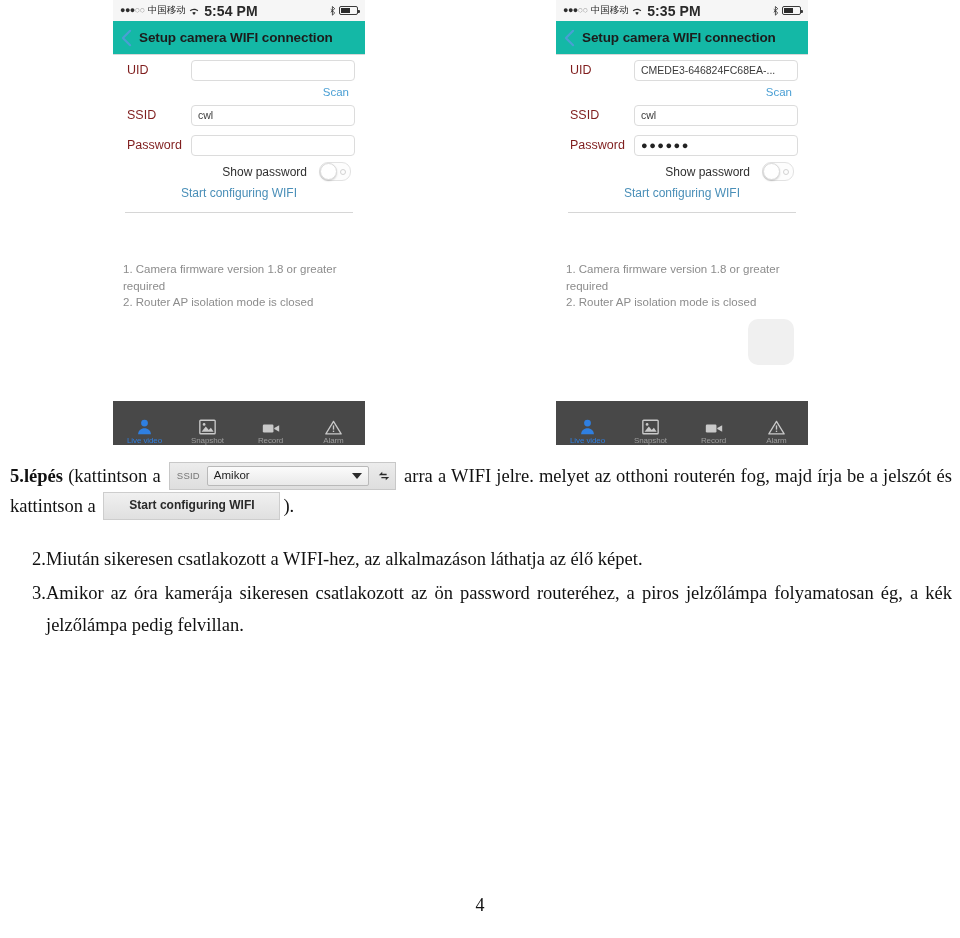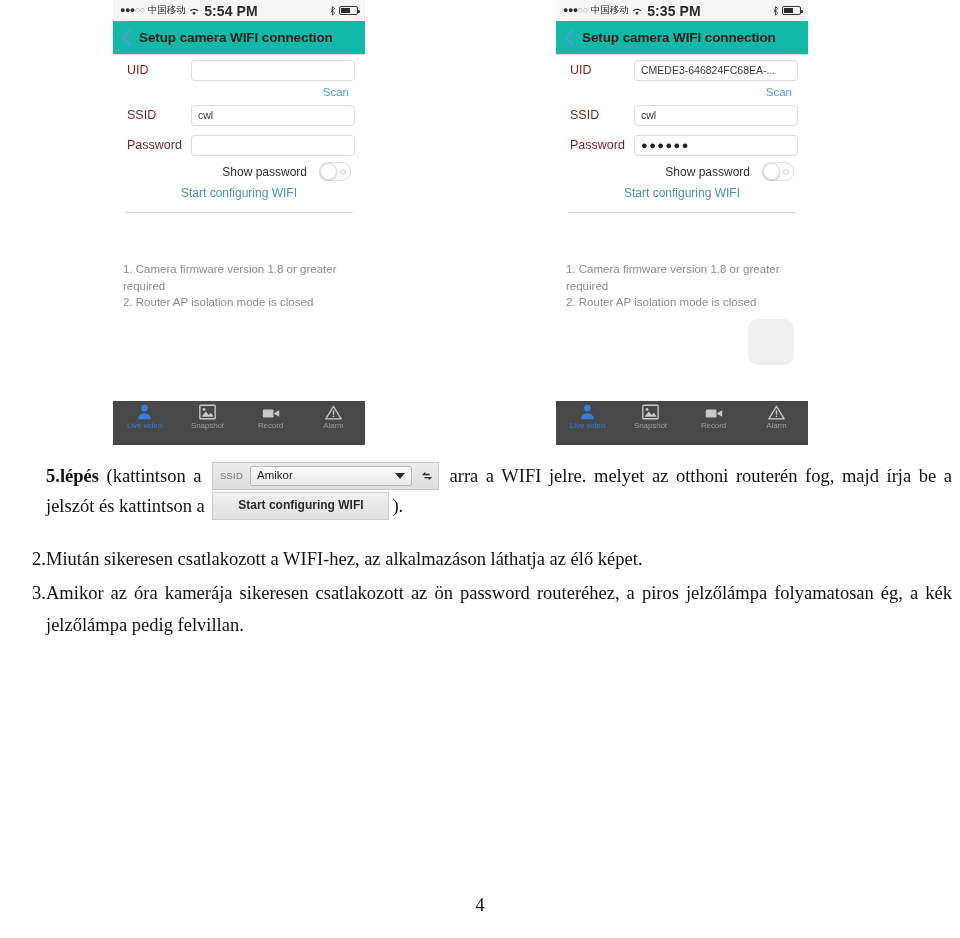--- a/index.html
+++ b/index.html
@@ -254,21 +254,21 @@
   }
 
   
   .tabbar {
     position: absolute;
     left: 0; right: 0;
     bottom: 0;
     height: 44px;
     background: #484848;
     display: flex;
-    align-items: flex-start;
+    align-items: flex-end;
   }
   .tab {
     flex: 1;
     display: flex;
     flex-direction: column;
     align-items: center;
     justify-content: center;
     gap: 1px;
   }
   .tab .ticon {
@@ -290,21 +290,20 @@
     top: 462px;
     width: 960px;
     font-family: "Liberation Serif", serif;
   }
   .para {
     font-size: 18.5px;
     color: #111;
     line-height: 1.62;
     padding: 0 8px 0 10px;
     text-align: justify;
-    margin-left: 36px;
   }
   .bold { font-weight: bold; }
 
   
   .w-ssid {
     display: inline-flex;
     align-items: center;
     vertical-align: middle;
     height: 26px;
     background: linear-gradient(#ececec, #dedede);

